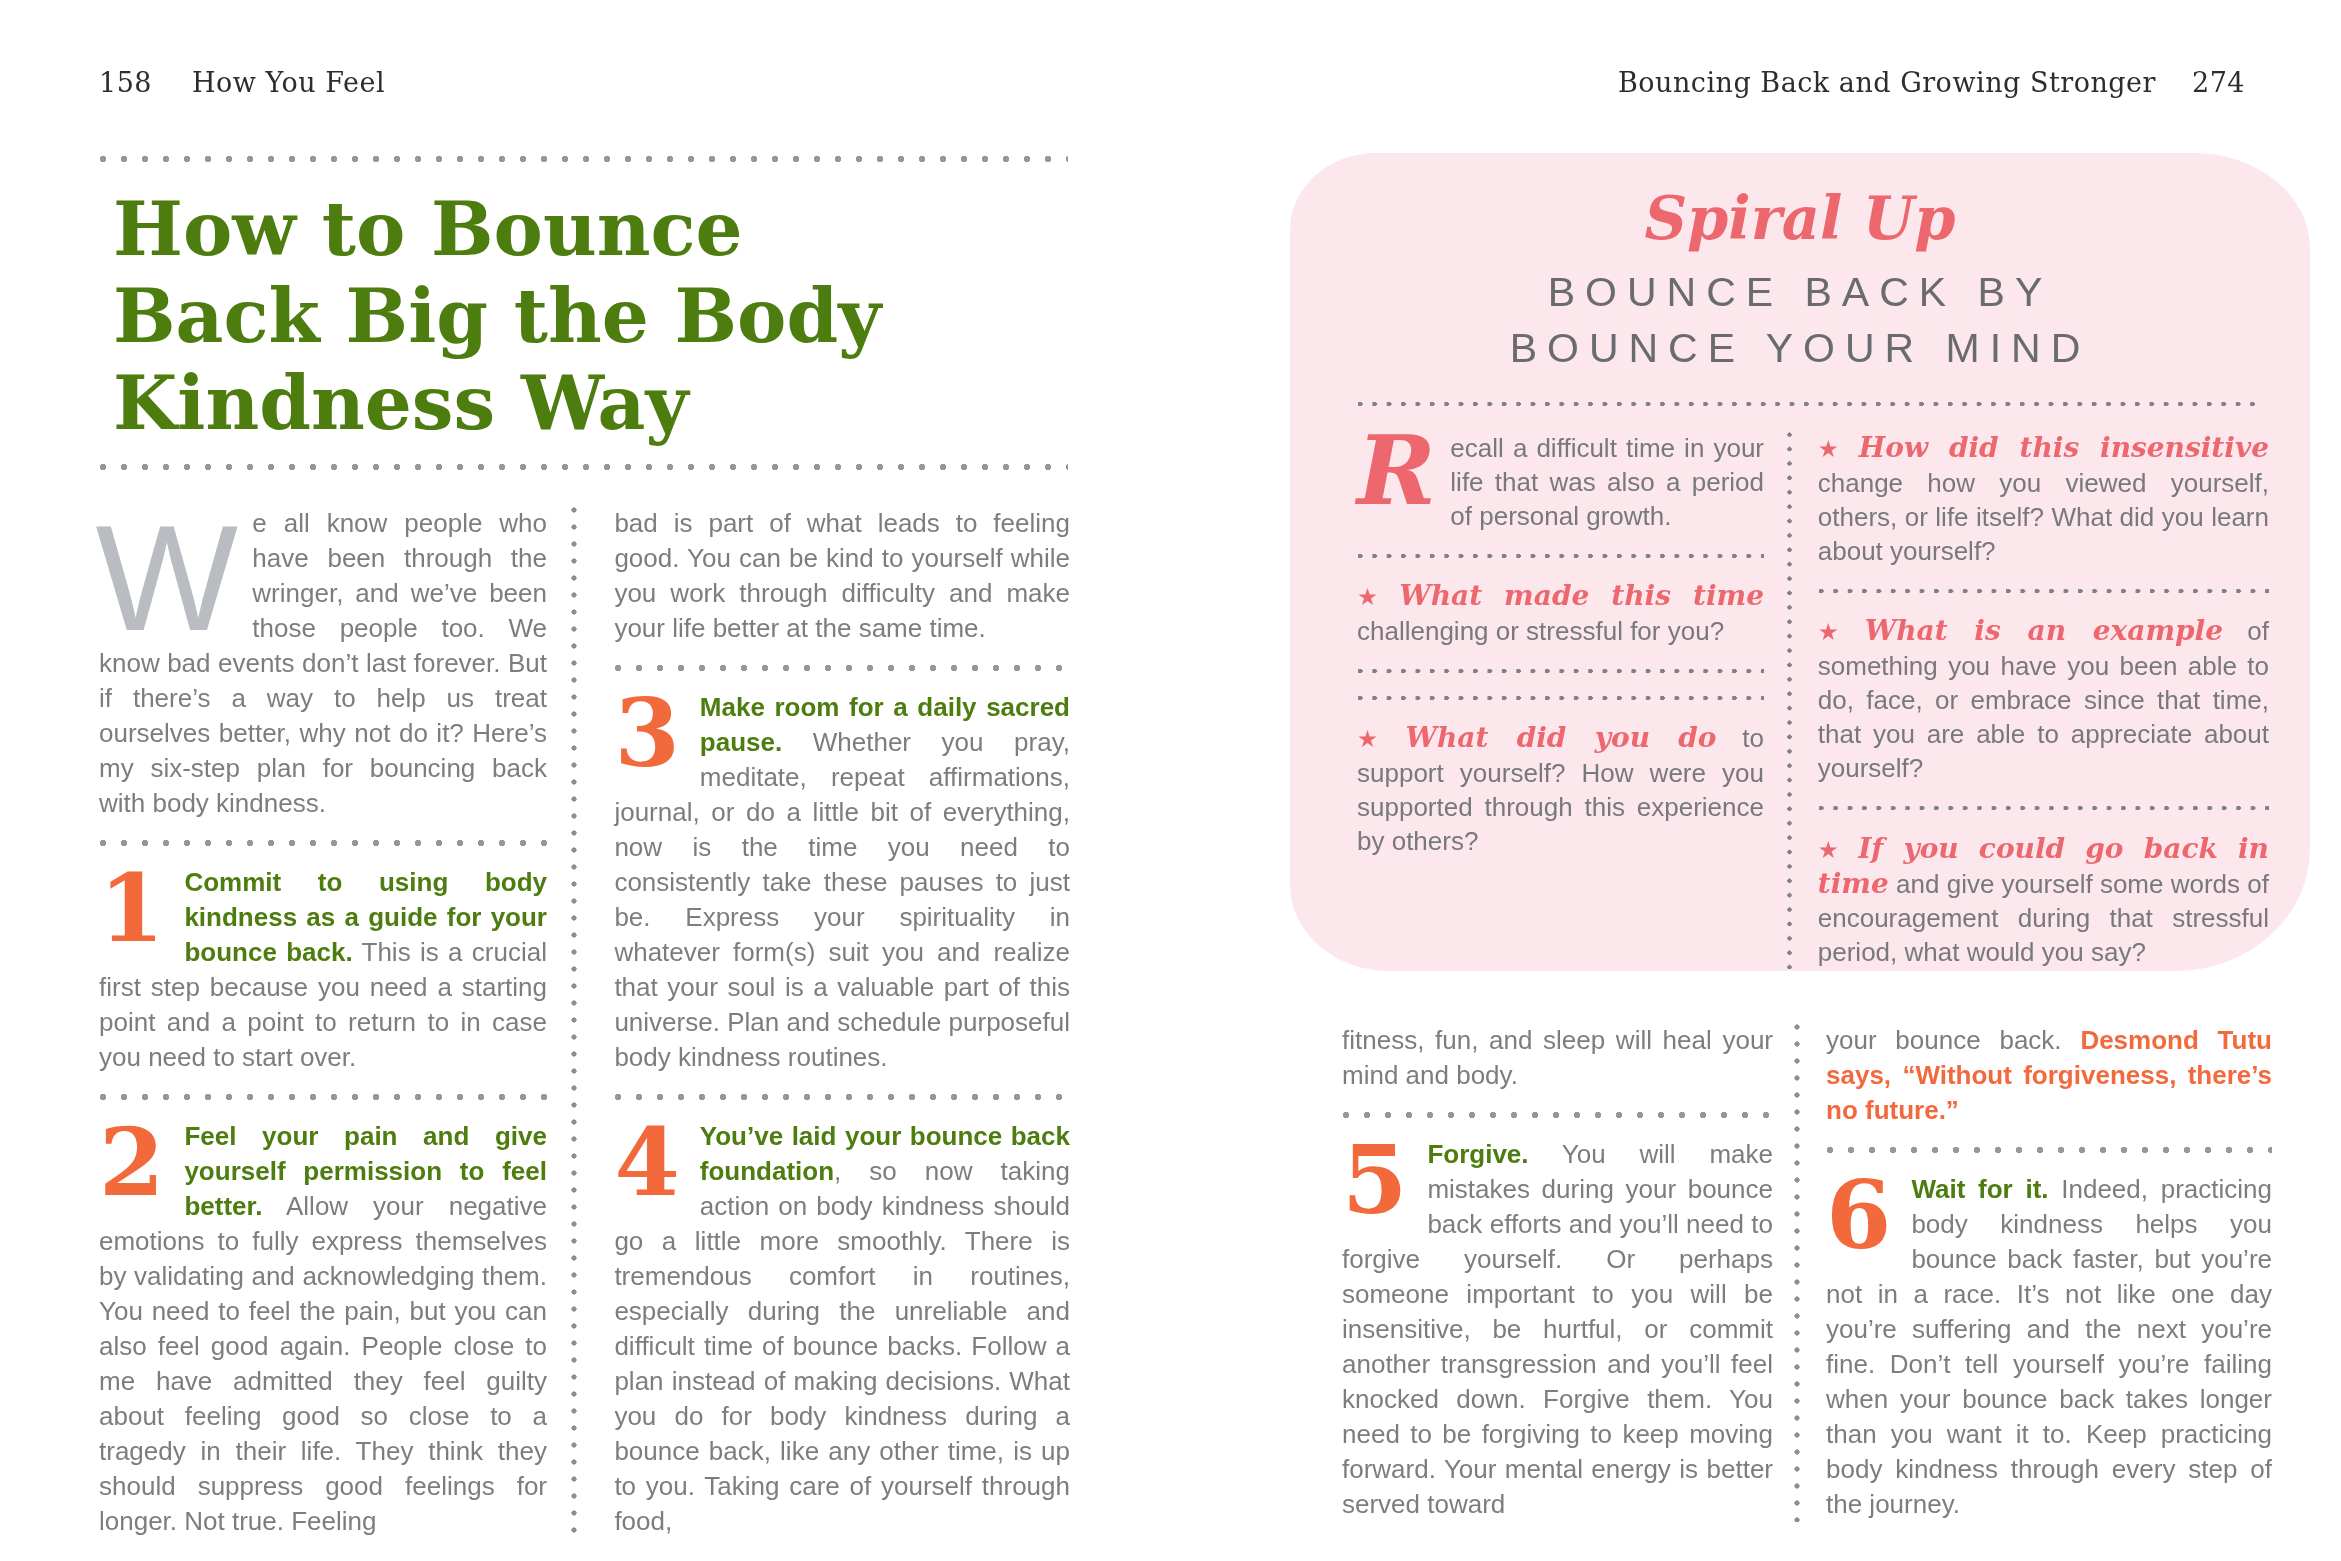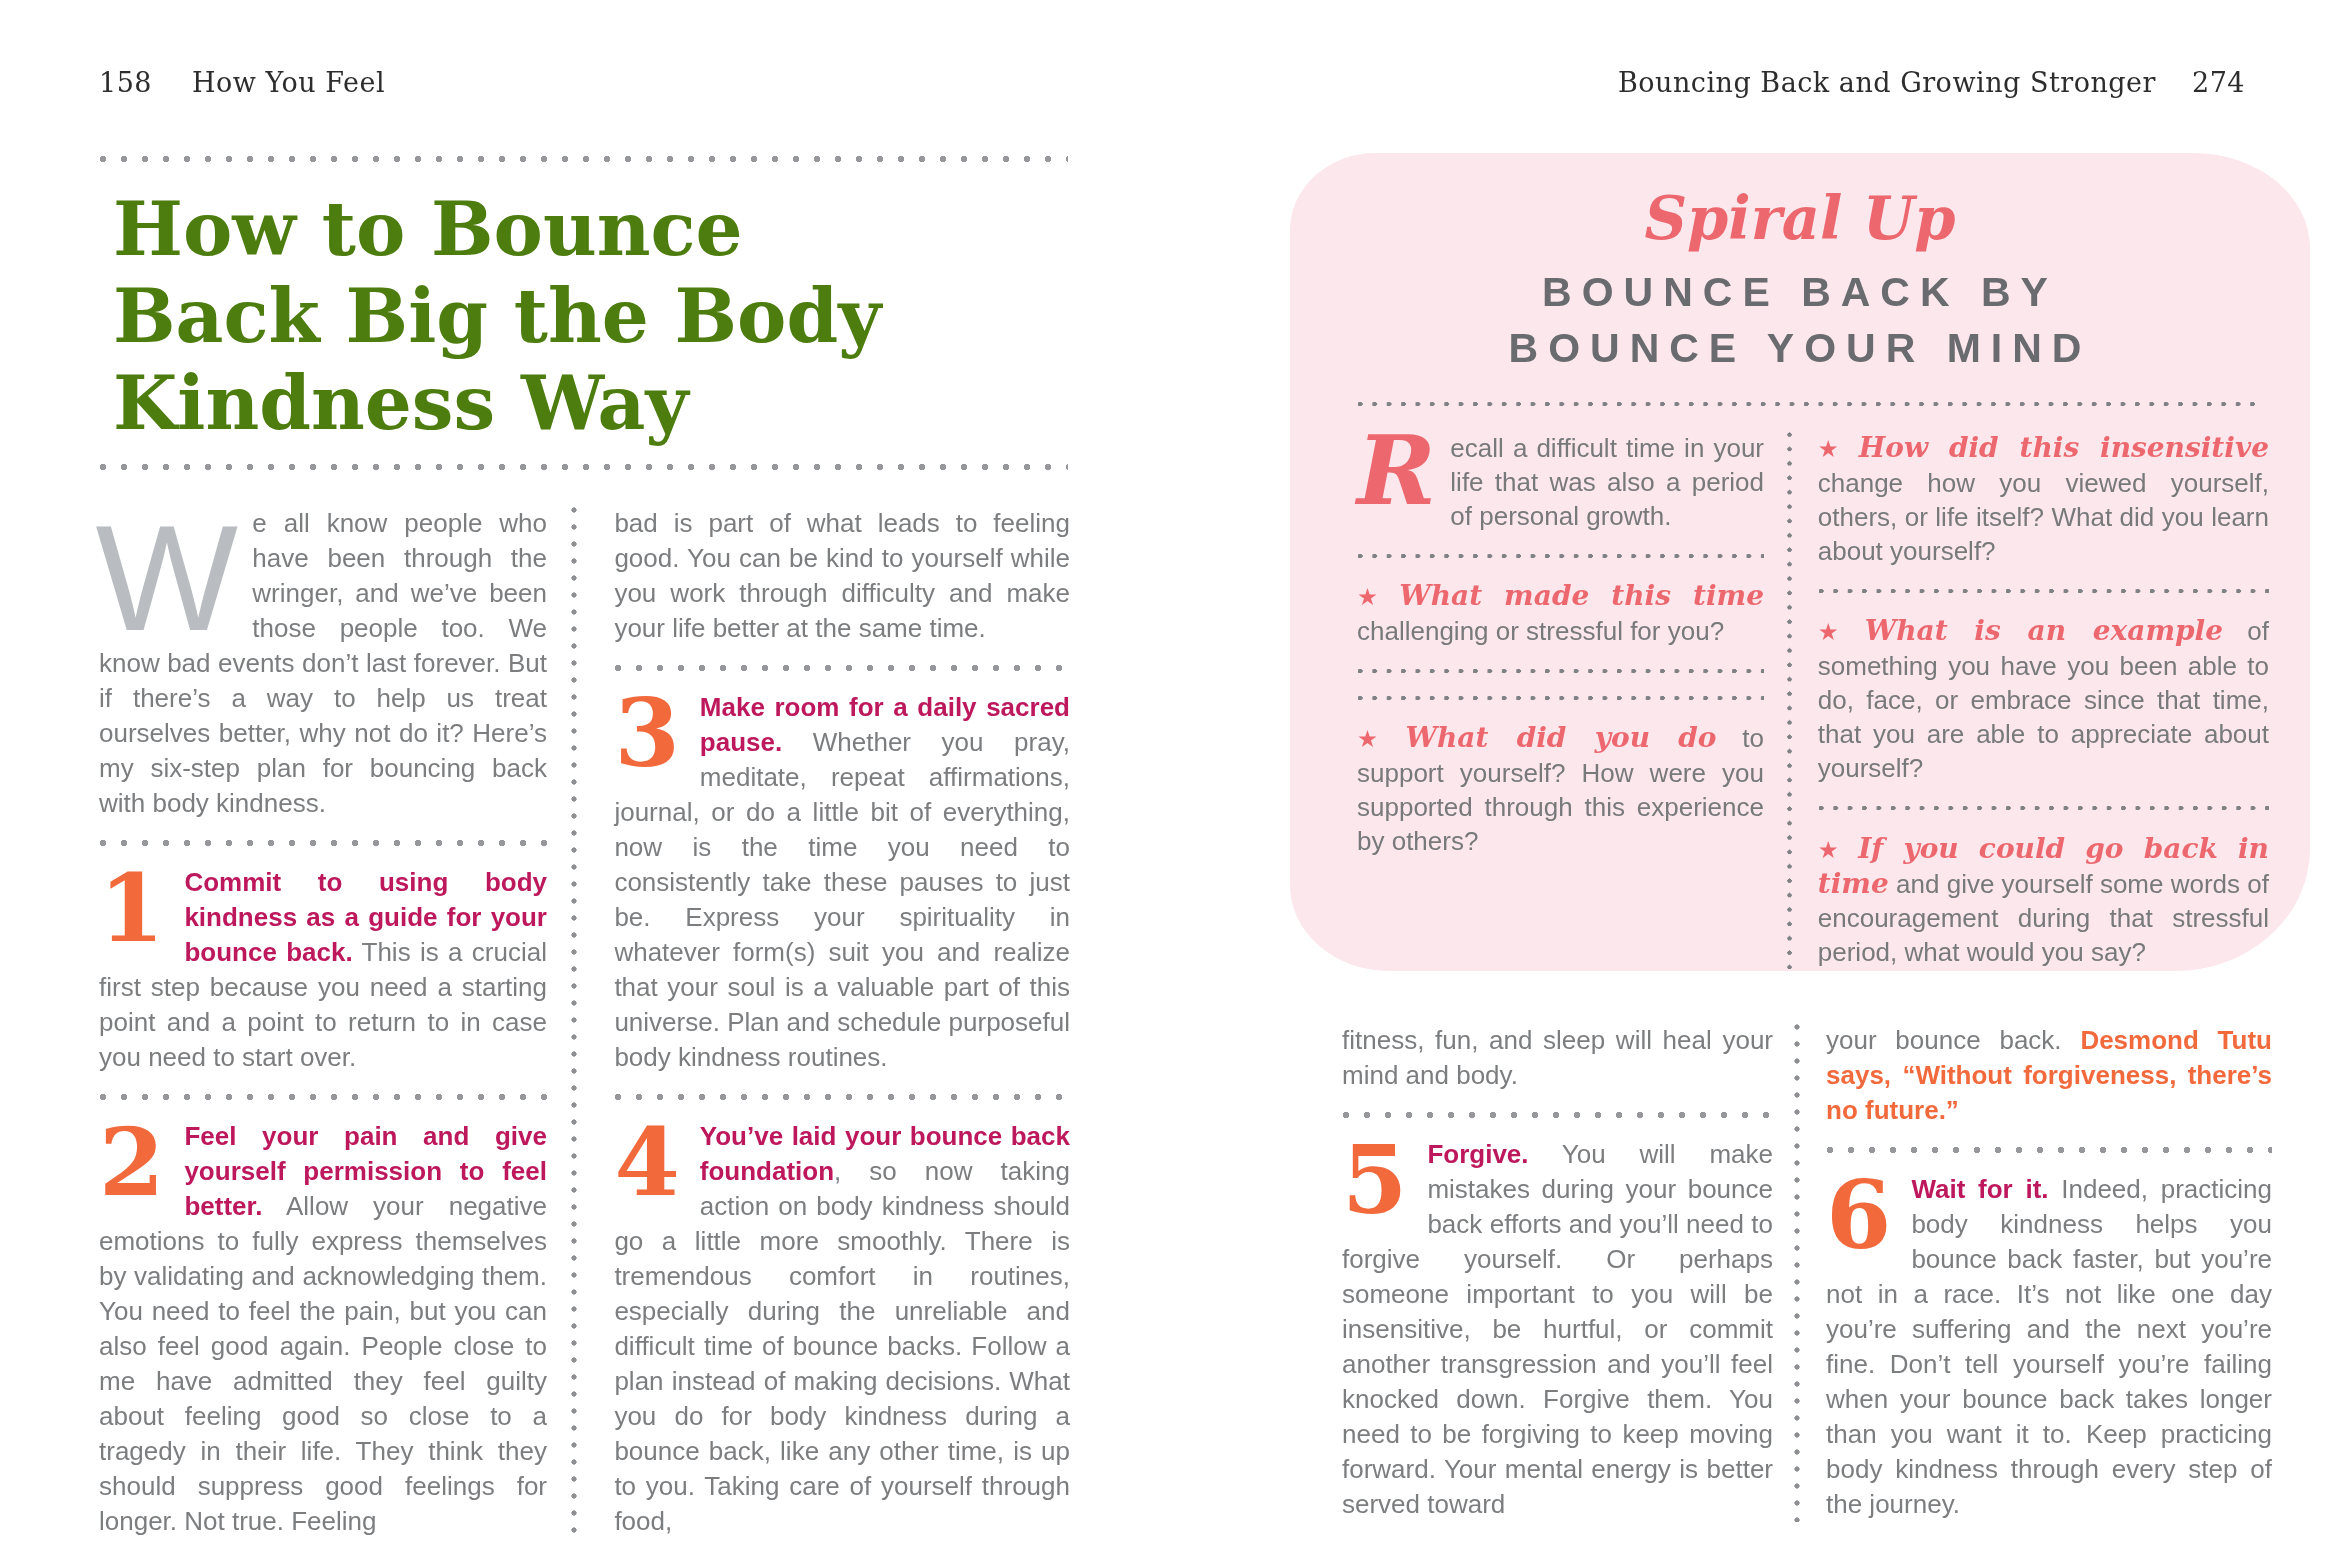--- a/index.html
+++ b/index.html
@@ -42,30 +42,30 @@
   #cols-left .col-b { flex:1; }
 
   p.body { font-size:26px; line-height:35px; color:#7b7d7f; text-align:justify; }
   .sep { margin:18px 0; }
 
   .dropcap-w { float:left; font-size:151px; line-height:133px; color:#b9bdc1;
     margin:5.4px 14.4px 0 -3.6px; font-weight:normal; }
   .step { margin-top:0; }
   .stepnum { float:left; font-family:"DejaVu Serif", serif; font-weight:bold;
     font-size:94px; line-height:76px; color:#f2693c; margin:5.4px 20px 0 0; }
-  .lead { color:#be185d; font-weight:bold; }
+  .lead { color:#4d7c0f; font-weight:bold; }
   .emph { color:#f2693c; font-weight:bold; }
 
   
   .spiral-box { position:absolute; left:119px; top:153px; width:1020px; height:818px;
     background:#fce7ed; border-radius:86px 117px 135px 99px / 77px 95px 122px 86px; }
   .script { font-family:"DejaVu Serif", serif; font-style:italic; font-weight:bold; }
   .script-title { text-align:center; font-size:59px; line-height:63px; color:#ec686e; margin-top:34px; }
   .box-heading { text-align:center; font-size:41px; line-height:56px; letter-spacing:10px;
-    color:#696b6e; font-weight:bold; margin-top:14.4px; }
+    color:#696b6e; font-weight:normal; margin-top:14.4px; }
   .box-rule { margin:25px 52px 0 67px; }
   .box-cols { display:flex; margin:23.4px 41px 0 67px; }
   .box-cols .col-a { width:407px; }
   .box-cols .dots-v-sm { margin:0 25px 0 21.6px; }
   .box-cols .col-b { flex:1; }
   .box-cols p.body { font-size:26px; line-height:34px; color:#77797b; }
   .bsep { margin:20px 0; }
   .dropcap-r { float:left; font-family:"DejaVu Serif", serif; font-style:italic; font-weight:bold;
     font-size:95px; line-height:76px; color:#ec686e; margin:1.8px 14.4px 0 0; }
   .star { color:#ec686e; font-size:23.4px; margin-right:9px; font-style:normal; }

